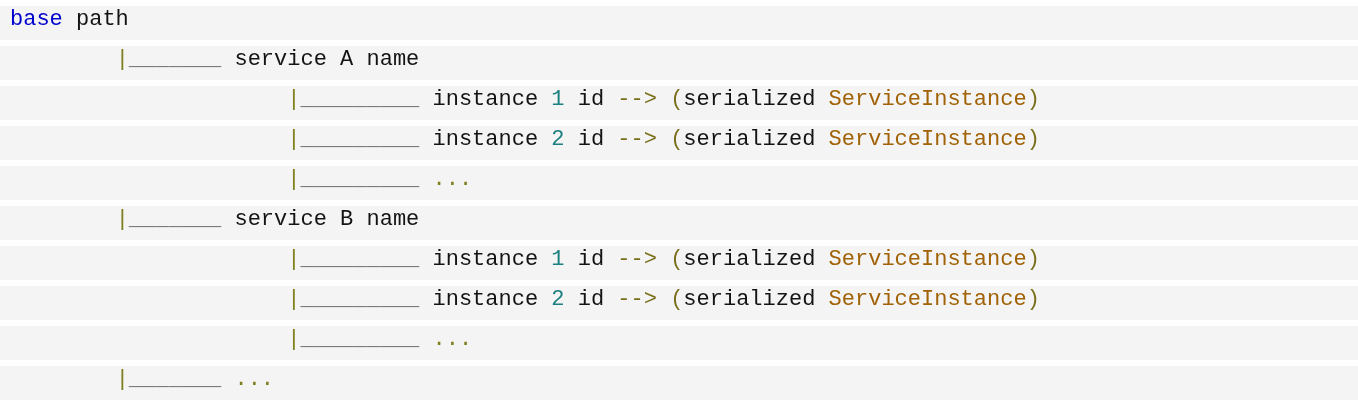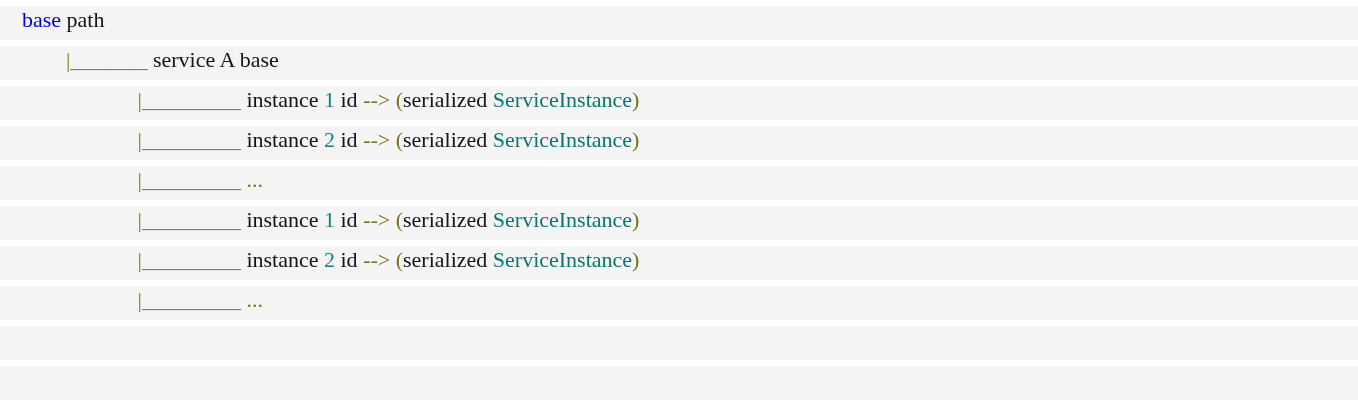--- a/index.html
+++ b/index.html
@@ -45,32 +45,31 @@
   }
 
   .code-line {
     height: 40px;
     line-height: 40px;
     font-size: 22px;
     letter-spacing: 0px;
     white-space: pre;
     color: #1a1a1a;
     padding-left: 10px;
-    font-family: Liberation Serif, serif;
-    margin-left: 12px;
+    font-family: Liberation Mono, monospace;
   }
 
   .tok-keyword   { color: #0000cd; }
   .tok-plain     { color: #141414; }
   .tok-pipe      { color: #7f7f1e; }
   .tok-underline { color: #737373; }
   .tok-number    { color: #1a7f7f; }
   .tok-arrow     { color: #7a6f1b; }
   .tok-paren     { color: #7a6f1b; }
-  .tok-class     { color: #0f766e; }
+  .tok-class     { color: #a16207; }
   .tok-dots      { color: #7f7f1e; }
 
   
   #watermark {
     position: absolute;
     right: 16px;
     bottom: 12px;
     z-index: 2;
     background: #d6d6d6;
     color: #f2f2f2;
@@ -97,23 +96,25 @@
       <div class="stripe" style="top: 166px; background: rgb(244, 244, 244);"></div>
       <div class="stripe" style="top: 206px; background: rgb(244, 244, 244);"></div>
       <div class="stripe" style="top: 246px; background: rgb(244, 244, 244);"></div>
       <div class="stripe" style="top: 286px; background: rgb(244, 244, 244);"></div>
       <div class="stripe" style="top: 326px; background: rgb(244, 244, 244);"></div>
       <div class="stripe" style="top: 366px; background: rgb(244, 244, 244);"></div>
     </div>
 
   <div class="code-lines">
       <div class="code-line"><span class="tok-keyword">base</span><span class="tok-plain"> </span><span class="tok-plain">path</span></div>
-      <div class="code-line"><span>        </span><span class="tok-pipe">|</span><span class="tok-underline">_______</span><span class="tok-plain"> </span><span class="tok-plain">service A base</span></div>
+      <div class="code-line"><span>        </span><span class="tok-pipe">|</span><span class="tok-underline">_______</span><span class="tok-plain"> </span><span class="tok-plain">service A name</span></div>
       <div class="code-line"><span>                     </span><span class="tok-pipe">|</span><span class="tok-underline">_________</span><span class="tok-plain"> </span><span class="tok-plain">instance </span><span class="tok-number">1</span><span class="tok-plain"> id </span><span class="tok-arrow">--&gt;</span><span class="tok-plain"> </span><span class="tok-paren">(</span><span class="tok-plain">serialized </span><span class="tok-class">ServiceInstance</span><span class="tok-paren">)</span></div>
       <div class="code-line"><span>                     </span><span class="tok-pipe">|</span><span class="tok-underline">_________</span><span class="tok-plain"> </span><span class="tok-plain">instance </span><span class="tok-number">2</span><span class="tok-plain"> id </span><span class="tok-arrow">--&gt;</span><span class="tok-plain"> </span><span class="tok-paren">(</span><span class="tok-plain">serialized </span><span class="tok-class">ServiceInstance</span><span class="tok-paren">)</span></div>
       <div class="code-line"><span>                     </span><span class="tok-pipe">|</span><span class="tok-underline">_________</span><span class="tok-plain"> </span><span class="tok-dots">...</span></div>
+      <div class="code-line"><span>        </span><span class="tok-pipe">|</span><span class="tok-underline">_______</span><span class="tok-plain"> </span><span class="tok-plain">service B name</span></div>
       <div class="code-line"><span>                     </span><span class="tok-pipe">|</span><span class="tok-underline">_________</span><span class="tok-plain"> </span><span class="tok-plain">instance </span><span class="tok-number">1</span><span class="tok-plain"> id </span><span class="tok-arrow">--&gt;</span><span class="tok-plain"> </span><span class="tok-paren">(</span><span class="tok-plain">serialized </span><span class="tok-class">ServiceInstance</span><span class="tok-paren">)</span></div>
       <div class="code-line"><span>                     </span><span class="tok-pipe">|</span><span class="tok-underline">_________</span><span class="tok-plain"> </span><span class="tok-plain">instance </span><span class="tok-number">2</span><span class="tok-plain"> id </span><span class="tok-arrow">--&gt;</span><span class="tok-plain"> </span><span class="tok-paren">(</span><span class="tok-plain">serialized </span><span class="tok-class">ServiceInstance</span><span class="tok-paren">)</span></div>
       <div class="code-line"><span>                     </span><span class="tok-pipe">|</span><span class="tok-underline">_________</span><span class="tok-plain"> </span><span class="tok-dots">...</span></div>
+      <div class="code-line"><span>        </span><span class="tok-pipe">|</span><span class="tok-underline">_______</span><span class="tok-plain"> </span><span class="tok-dots">...</span></div>
     </div>
 
 
 </div>
 
 </body></html>

